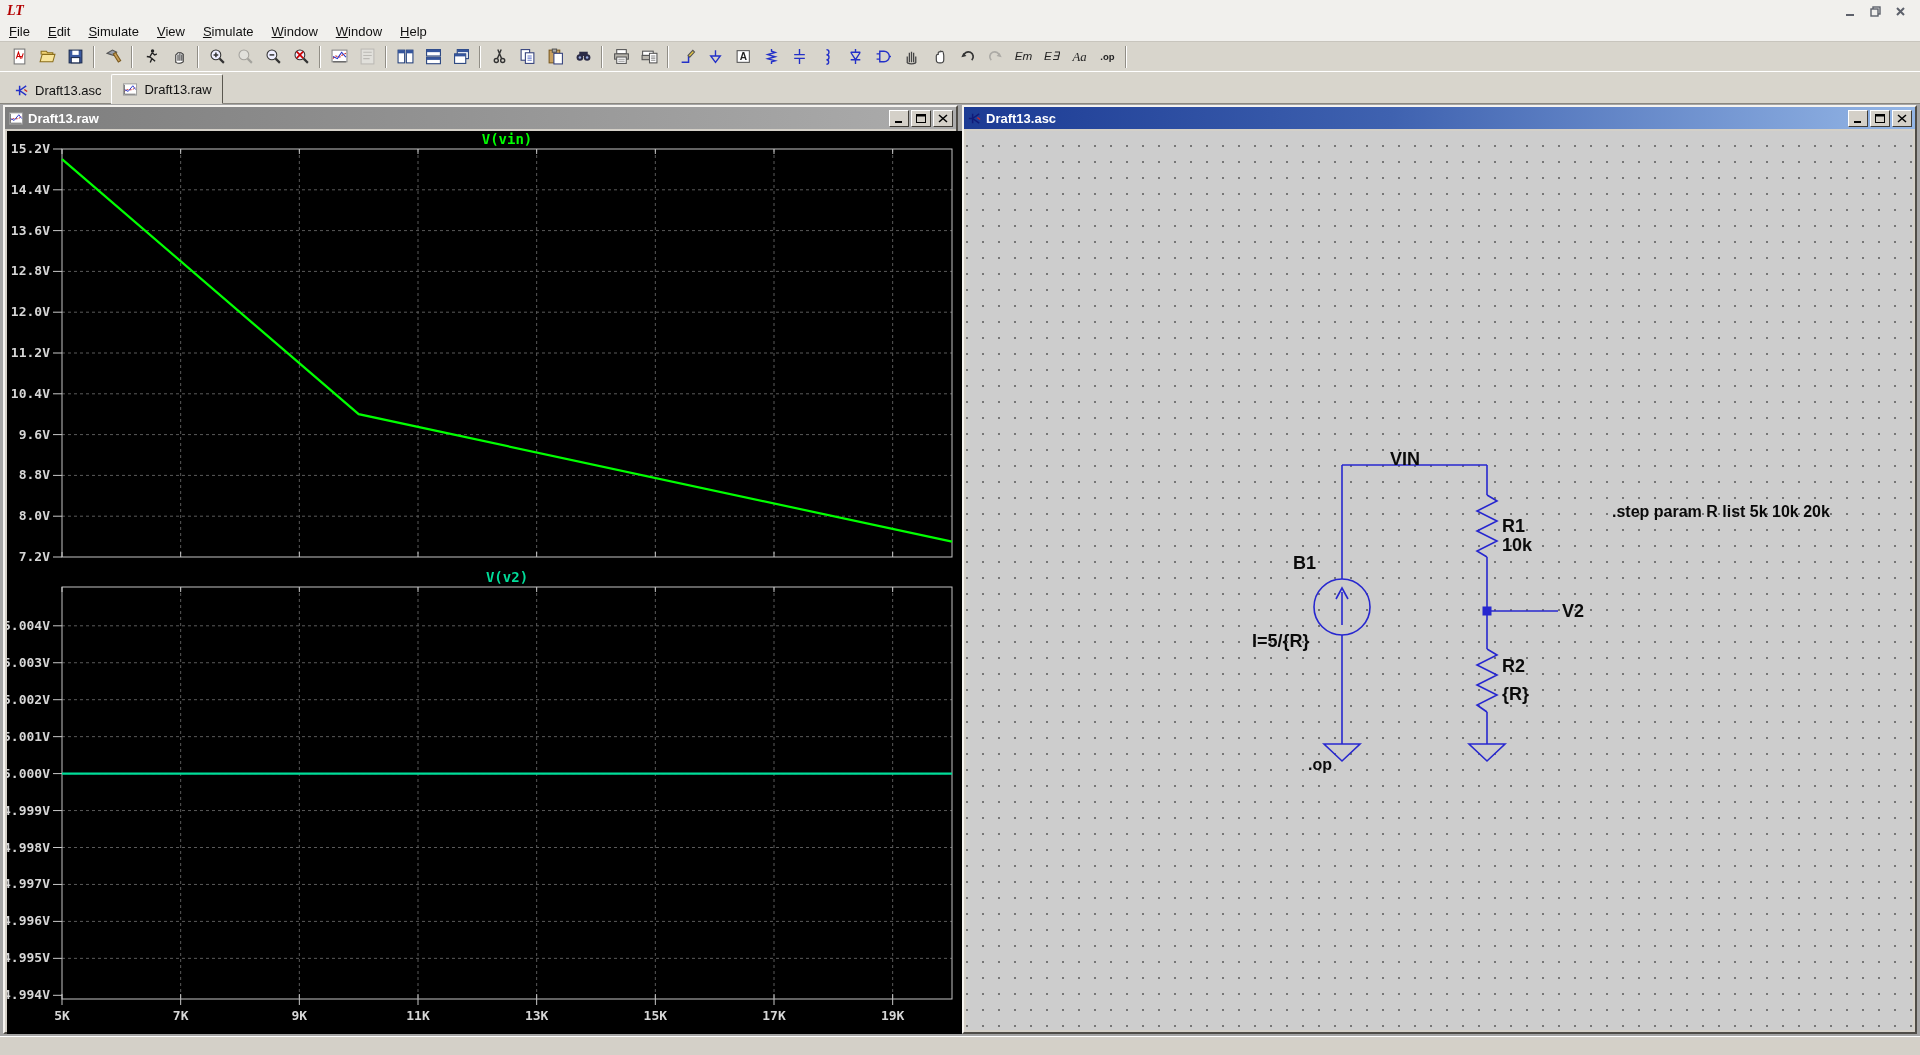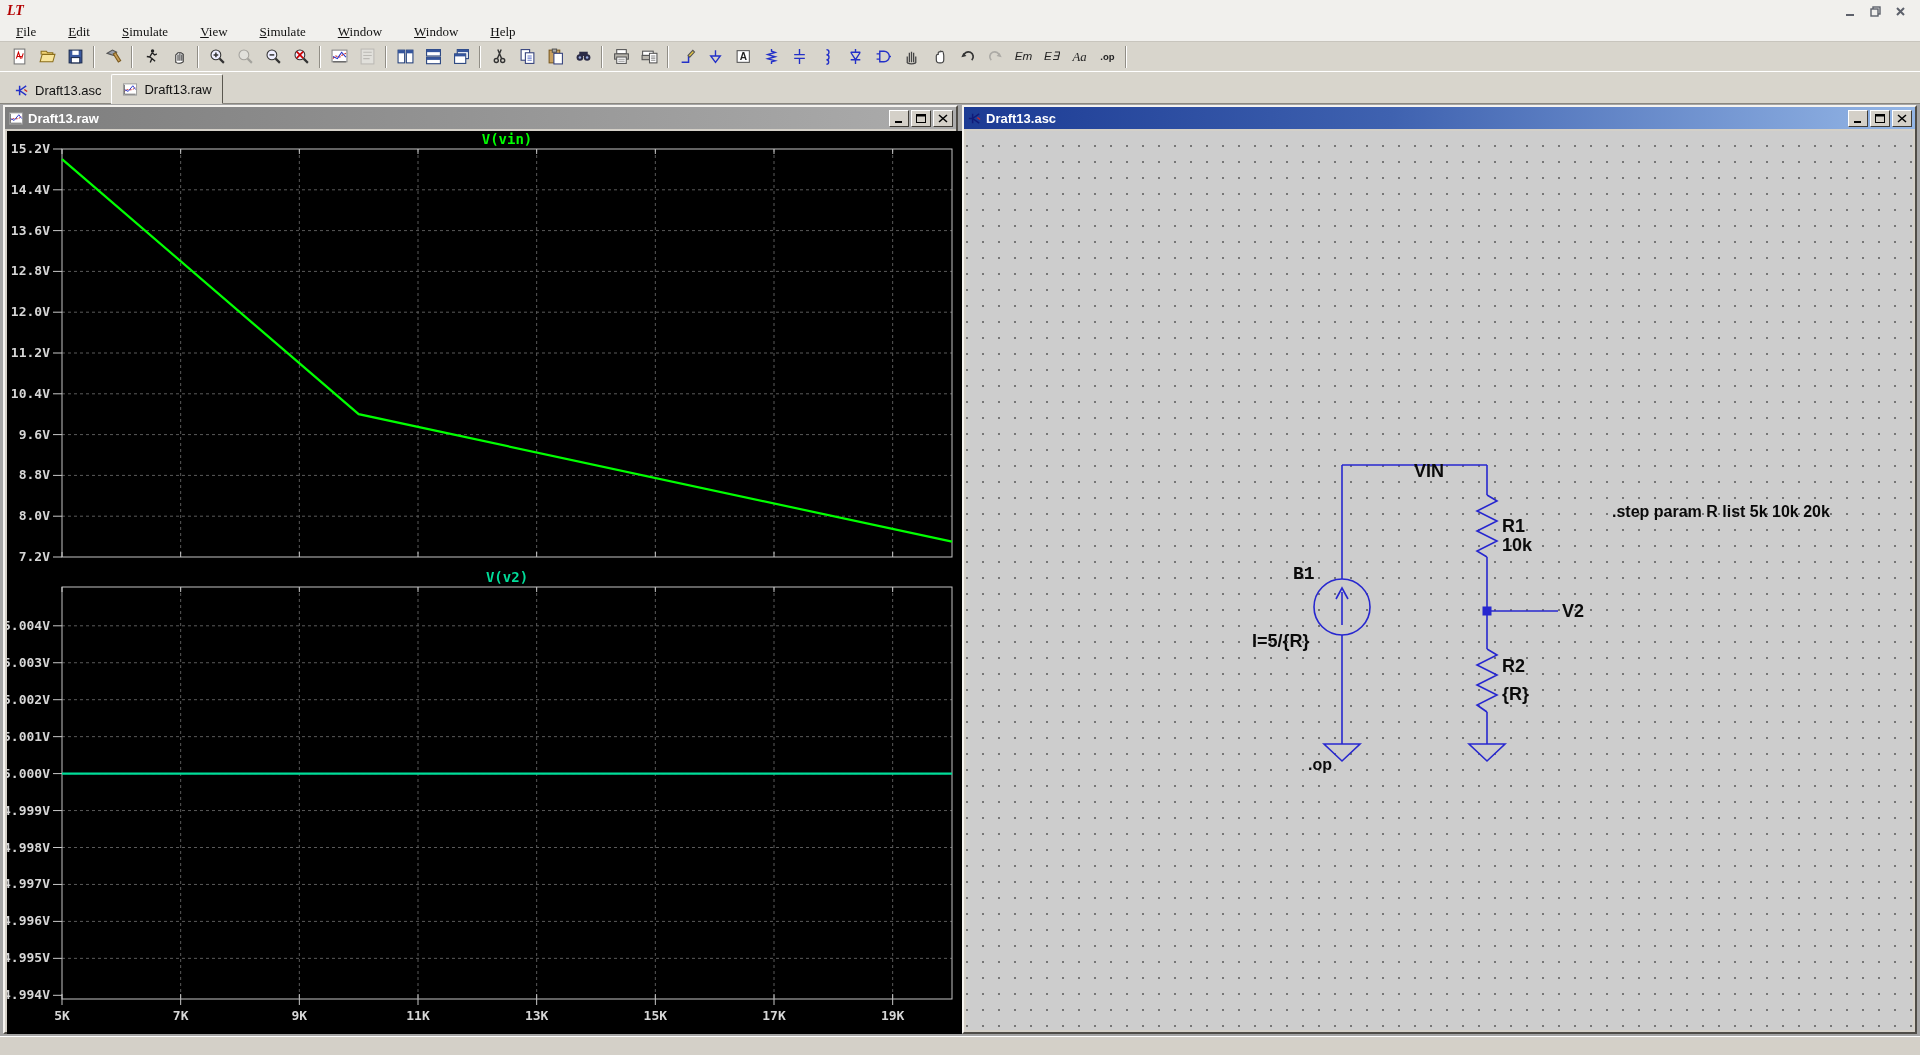--- a/index.html
+++ b/index.html
@@ -11,21 +11,21 @@
   
   .titlebar{position:absolute;top:0;left:0;right:0;height:22px;background:#F1F0ED;
     display:flex;align-items:center;justify-content:space-between;}
   .app-logo{margin-left:7px;font-family:"Liberation Serif",serif;font-style:italic;
     font-weight:bold;color:#b40000;font-size:14px;z-index:2;}
   .app-title{position:absolute;left:0;right:0;text-align:center;font-size:13px;color:#1a1a1a;}
   .app-controls{margin-left:auto;display:flex;gap:14px;margin-right:14px;z-index:2;}
   .app-controls svg{display:block;}
   .menubar{position:absolute;top:22px;left:0;right:0;height:19px;background:#F1F0ED;
     display:flex;align-items:center;font-size:13px;color:#111;border-bottom:1px solid #c8c5bd;}
-  .menu-item{display:inline-block;padding:1px 16px;font-family:Liberation Serif, serif;}
+  .menu-item{display:inline-block;padding:1px 9px;}
   .menu-item::first-letter{text-decoration:underline;}
   .toolbar{position:absolute;top:42px;left:0;right:0;height:29px;background:#D8D5CC;
     display:flex;align-items:center;padding-left:5px;border-bottom:1px solid #fff;}
   .tbtn{width:26px;height:25px;display:flex;align-items:center;justify-content:center;border:1px solid transparent;}
   .tbtn.disabled{opacity:.45;filter:grayscale(1);}
   .tsep{width:0;height:22px;border-left:1px solid #918e86;border-right:1px solid #ffffff;margin:0 4px;}
   .tabbar{position:absolute;top:72px;left:0;right:0;height:31px;background:#D8D5CC;
     display:flex;align-items:flex-end;padding-left:4px;border-bottom:1px solid #8a877f;}
   .tab{height:25px;display:flex;align-items:center;gap:6px;padding:0 10px;font-size:13px;color:#111;}
   .tab.selected{background:#D8D5CC;border:1px solid;border-color:#ffffff #5a574f #D8D5CC #ffffff;
@@ -572,22 +572,22 @@
         </g>
         <rect class="nodefill" x="516.5" y="475.5" width="9" height="9"></rect>
         <path d="M525 480 H592"></path>
         <g>
           <path d="M521 484 V518"></path>
           <polyline points="521,518 531,524 511,534 531,544 511,554 531,564 511,574 521,581"></polyline>
           <path d="M521 581 V613"></path>
         </g>
         <path d="M503 613 H539 L521 630 Z"></path>
       </svg>
-      <div class="slabel" style="left:424px;top:330px;margin-left:24px;">VIN</div>
-      <div class="slabel" style="left:327px;top:433px;font-family:Liberation Mono, monospace;">B1</div>
+      <div class="slabel" style="left:424px;top:318px;">VIN</div>
+      <div class="slabel" style="left:327px;top:422px;">B1</div>
       <div class="slabel" style="left:286px;top:500px;">I=5/{R}</div>
       <div class="slabel" style="left:536px;top:385px;">R1</div>
       <div class="slabel" style="left:536px;top:404px;">10k</div>
       <div class="slabel" style="left:596px;top:470px;text-align:right;">V2</div>
       <div class="slabel" style="left:536px;top:525px;">R2</div>
       <div class="slabel" style="left:536px;top:553px;">{R}</div>
       <div class="sdirective" style="left:342px;top:625px;">.op</div>
       <div class="sdirective" style="left:646px;top:372px;">.step param R list 5k 10k 20k</div>
     </div>
   </div>

